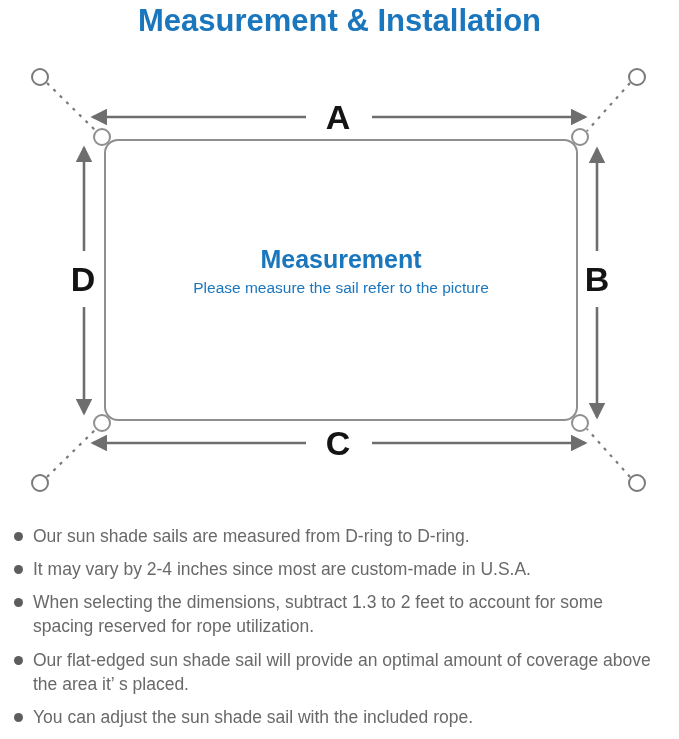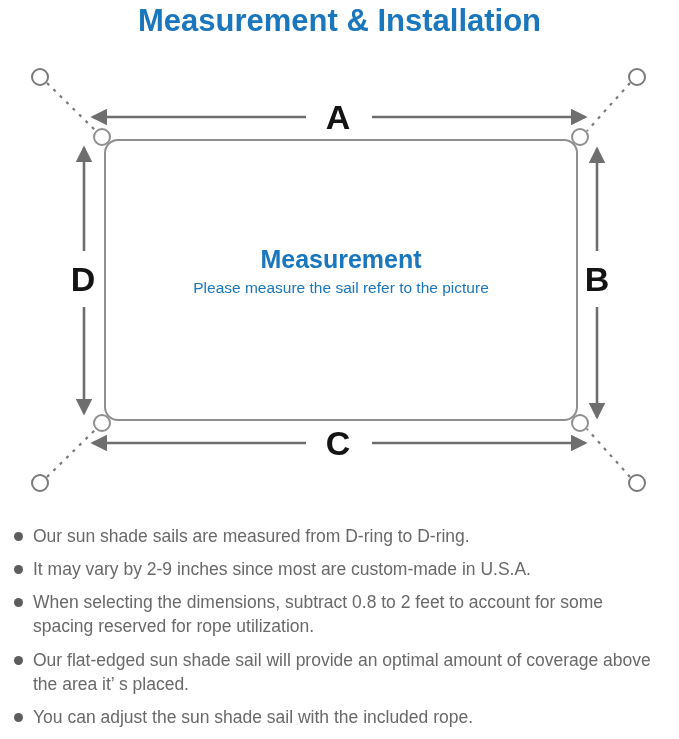--- a/index.html
+++ b/index.html
@@ -137,25 +137,25 @@
     <text class="center-sub" x="341" y="238">Please measure the sail refer to the picture</text>
   </svg>
 
   <div class="notes">
     <div class="note">
       <span class="dot"></span>
       <span class="txt">Our sun shade sails are measured from D-ring to D-ring.</span>
     </div>
     <div class="note">
       <span class="dot"></span>
-      <span class="txt">It may vary by 2-9 inches since most are custom-made in U.S.A.</span>
+      <span class="txt">It may vary by 2-4 inches since most are custom-made in U.S.A.</span>
     </div>
     <div class="note">
       <span class="dot"></span>
-      <span class="txt">When selecting the dimensions, subtract 0.8 to 2 feet to account for some spacing reserved for rope utilization.</span>
+      <span class="txt">When selecting the dimensions, subtract 1.3 to 2 feet to account for some spacing reserved for rope utilization.</span>
     </div>
     <div class="note">
       <span class="dot"></span>
       <span class="txt">Our flat-edged sun shade sail will provide an optimal amount of coverage above the area it’ s placed.</span>
     </div>
     <div class="note">
       <span class="dot"></span>
       <span class="txt">You can adjust the sun shade sail with the included rope.</span>
     </div>
   </div>

